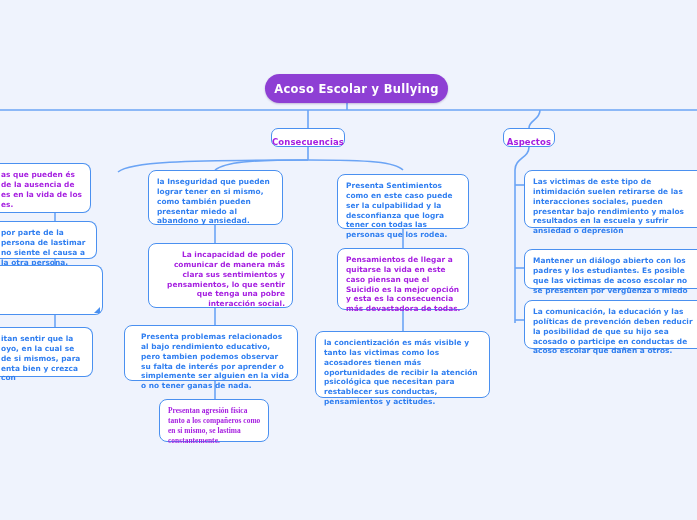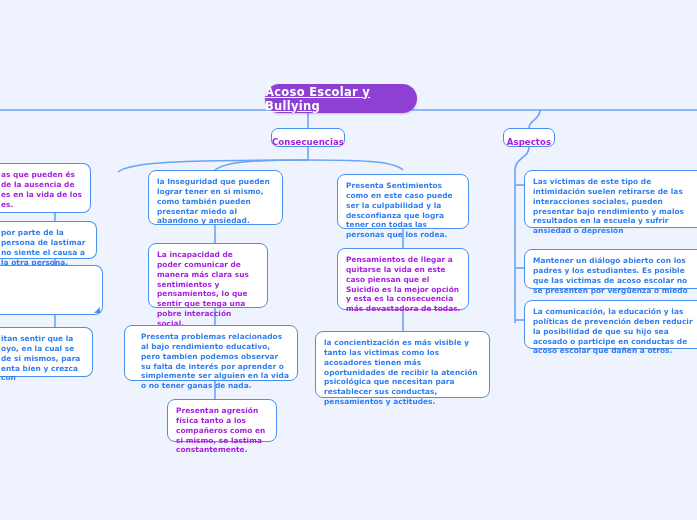--- a/index.html
+++ b/index.html
@@ -114,21 +114,21 @@
       <path d="M55,315 L55,327"></path>
 
       <path d="M529,147 C529,158 515,158 515,170"></path>
       <path d="M515,170 L515,323"></path>
       <path d="M515,185 L524,185"></path>
       <path d="M515,268 L524,268"></path>
       <path d="M515,320 L524,320"></path>
     </g>
   </svg>
 
-  <div class="node root" style="left:265px; top:84px; width:152px; height:29px;text-decoration:underline;">
+  <div class="node root" style="left:265px; top:74px; width:183px; height:29px;">
     <span>Acoso Escolar y Bullying</span>
   </div>
 
   <div class="node branch" style="left:271px; top:128px; width:74px; height:19px;">
     <span class="lbl">Consecuencias</span>
   </div>
 
   <div class="node branch" style="left:503px; top:128px; width:52px; height:19px;">
     <span class="lbl">Aspectos</span>
   </div>
@@ -146,29 +146,29 @@
   </div>
 
   <div class="node leaf clip-left" style="left:-7px; top:327px; width:100px; height:50px;">
     <span class="tx-blue">itan sentir que la oyo, en la cual se de si mismos, para enta bien y crezca con</span>
   </div>
 
   <div class="node leaf" style="left:148px; top:170px; width:135px; height:55px;">
     <span class="tx-blue">la Inseguridad que pueden lograr tener  en si mismo, como también pueden presentar miedo al abandono y ansiedad.</span>
   </div>
 
-  <div class="node leaf" style="left:148px; top:243px; width:120px; height:65px;">
+  <div class="node leaf" style="left:148px; top:243px; width:145px; height:65px;text-align:right;">
     <span class="tx-purple">La incapacidad de poder comunicar de manera más clara sus sentimientos y pensamientos, lo que sentir que tenga una pobre interacción social.</span>
   </div>
 
   <div class="node leaf" style="left:124px; top:325px; width:174px; height:56px;padding-left:16px;">
     <span class="tx-blue">Presenta problemas relacionados al bajo rendimiento educativo, pero tambien podemos observar su falta de interés por aprender o simplemente ser alguien en la vida o no tener ganas de nada.</span>
   </div>
 
-  <div class="node leaf" style="left:167px; top:399px; width:110px; height:43px;">
+  <div class="node leaf" style="left:159px; top:399px; width:110px; height:43px;font-family:Liberation Serif, serif;">
     <span class="tx-purple">Presentan agresión física tanto a los compañeros como en si mismo, se lastima constantemente.</span>
   </div>
 
   <div class="node leaf" style="left:337px; top:174px; width:132px; height:55px;">
     <span class="tx-blue">Presenta Sentimientos como en este caso puede ser la culpabilidad y la  desconfianza que logra tener con todas las personas que los rodea.</span>
   </div>
 
   <div class="node leaf" style="left:337px; top:248px; width:132px; height:62px;">
     <span class="tx-purple">Pensamientos de llegar a quitarse la vida en este caso piensan que el Suicidio es la mejor opción y esta es  la consecuencia más devastadora de todas.</span>
   </div>

